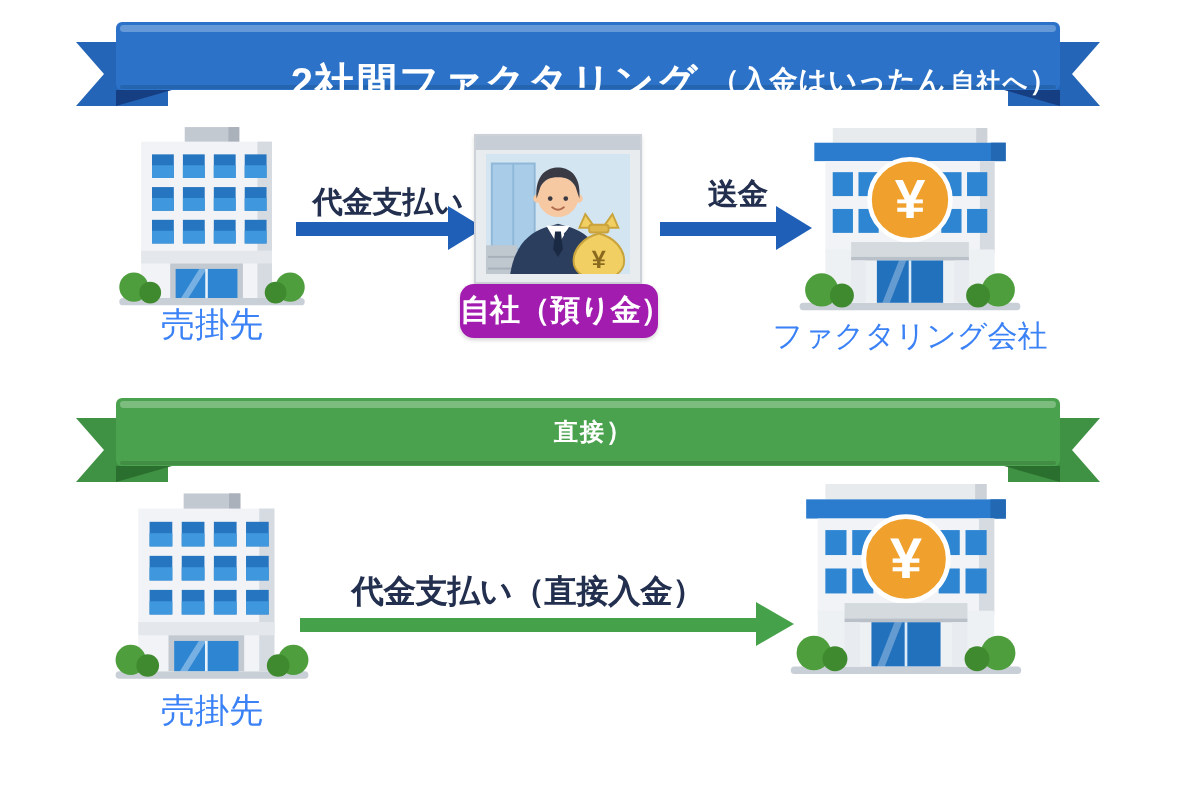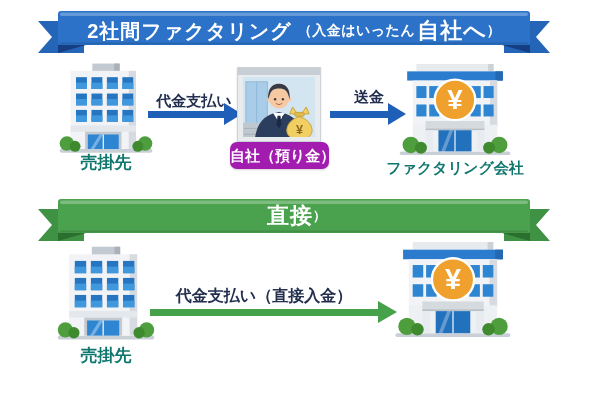--- a/index.html
+++ b/index.html
@@ -21,41 +21,41 @@
   .band-hl{fill:rgba(255,255,255,0.28);}
   .band-sh{fill:rgba(0,0,0,0.12);}
 
   .banner-text{
     position:absolute;left:58px;width:472px;height:34px;
     display:flex;align-items:center;justify-content:center;
     color:#fff;font-weight:bold;white-space:nowrap;
   }
   .banner-title{font-size:20px;letter-spacing:1px;}
   .banner-sub{font-size:14px;margin-left:6px;letter-spacing:0.5px;}
-  .banner-emph{font-size:22px;margin-left:2px;letter-spacing:1px;}
+  .banner-emph{font-size:12px;margin-left:2px;letter-spacing:1px;}
   .banner-close{font-size:14px;}
 
   
   .arrow{position:absolute;}
   .arrow .shaft{position:absolute;height:7px;top:11px;}
   .arrow .head{position:absolute;width:0;height:0;top:3px;
     border-top:11px solid transparent;border-bottom:11px solid transparent;}
   .arrow-blue .shaft{background:#1f5fb8;}
   .arrow-blue .head{border-left:18px solid #1f5fb8;}
   .arrow-green .shaft{background:#46a24a;}
   .arrow-green .head{border-left:19px solid #46a24a;}
 
   .flow-label{
     position:absolute;color:#232f4e;font-weight:bold;text-align:center;
     white-space:nowrap;font-size:15px;
   }
 
   
   .entity-label{
-    position:absolute;color:#0f766e;font-weight:bold;text-align:center;
+    position:absolute;color:#3b82f6;font-weight:normal;text-align:center;
     white-space:nowrap;
   }
 
   
   .photo-frame{
     position:absolute;left:237px;top:67px;width:84px;height:75px;
     background:#e9ecef;border:1px solid #ccd2d8;box-sizing:border-box;
     box-shadow:0 1px 2px rgba(0,0,0,0.12);
   }
   .photo-frame .bar{height:7px;background:#c8ced5;}
@@ -73,21 +73,21 @@
 
 <svg class="ribbon-svg ribbon-blue" style="top:8px;" viewBox="0 0 512 46">
   <polygon class="tail" points="0,13 46,13 46,45 0,45 14,29"></polygon>
   <polygon class="tail" points="466,13 512,13 498,29 512,45 466,45"></polygon>
   <polygon class="fold" points="20,37 48,37 20,45"></polygon>
   <polygon class="fold" points="464,37 492,37 492,45"></polygon>
   <rect class="band" x="20" y="3" width="472" height="34" rx="3"></rect>
   <rect class="band-hl" x="22" y="4.5" width="468" height="3.5" rx="1.7"></rect>
   <rect class="band-sh" x="22" y="34.5" width="468" height="2" rx="1"></rect>
 </svg>
-<div class="banner-text" style="top:14px;">
+<div class="banner-text" style="top:24px;padding-left:43px;">
   <span class="banner-title">2社間ファクタリング</span>
     <span class="banner-sub">（入金はいったん</span>
     <span class="banner-emph">自社へ</span>
     <span class="banner-close">）</span>
 </div>
 
 <svg class="abs" style="left:56px;top:63px;" width="100" height="92" viewBox="0 0 110 100">
   <rect x="4" y="94" width="102" height="4" rx="2" fill="#c9cfd6"></rect>
   <rect x="40" y="0" width="30" height="10" fill="#c3c9d1"></rect>
   <rect x="64" y="0" width="6" height="10" fill="#aab1bb"></rect>

